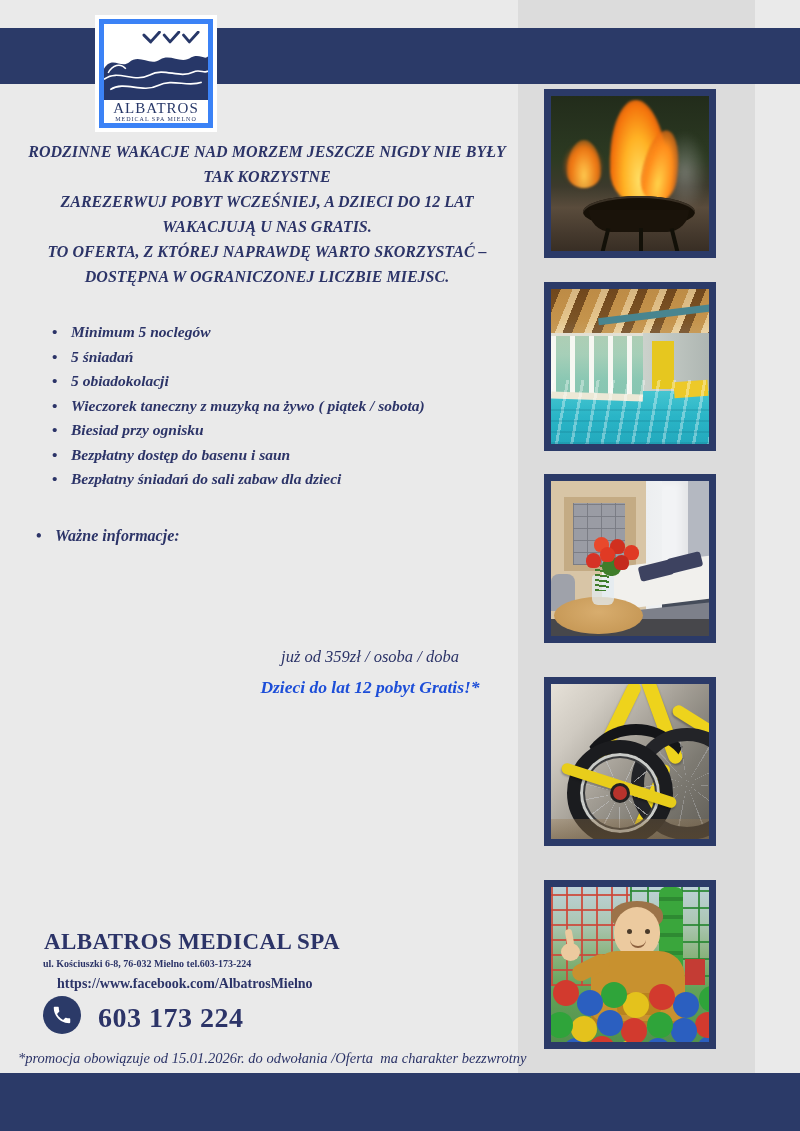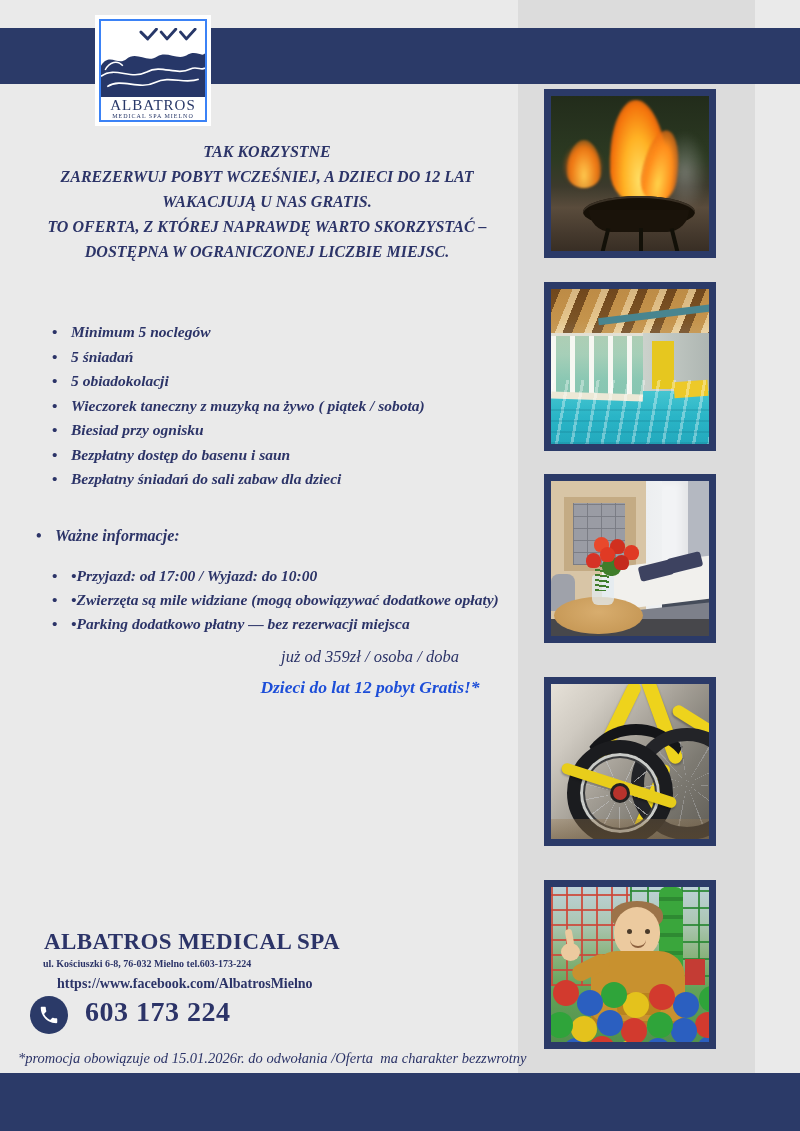--- a/index.html
+++ b/index.html
@@ -5,21 +5,21 @@
   html,body{margin:0;padding:0;}
   body{width:800px;height:1131px;background:#eaeaea;font-family:"Liberation Serif","DejaVu Serif",serif;}
   .page{position:relative;width:800px;height:1131px;overflow:hidden;background:#eaeaea;color:#2c3468;}
 
   
   .strip{position:absolute;left:518px;top:0;width:237px;height:1074px;background:#dcdcdc;}
   .bar-top{position:absolute;left:0;top:28px;width:800px;height:56px;background:#2b3a68;}
   .bar-bottom{position:absolute;left:0;top:1073px;width:800px;height:58px;background:#2b3a68;}
 
   
-  .logo-box{position:absolute;left:99px;top:19px;width:104px;height:99px;background:#fff;border:2px solid #3b82f6;box-shadow:0 0 0 4px #fff;z-index:3;}
+  .logo-box{position:absolute;left:99px;top:19px;width:104px;height:99px;background:#fff;border:5px solid #3b82f6;box-shadow:0 0 0 4px #fff;z-index:3;}
   .logo-birds{position:absolute;top:7px;right:8px;width:58px;height:14px;}
   .logo-waves{position:absolute;left:0;top:24px;width:104px;height:52px;}
   .logo-name{position:absolute;left:0;top:76px;width:100%;text-align:center;font-size:15px;font-weight:400;letter-spacing:1px;color:#273768;}
   .logo-sub{position:absolute;left:0;top:92px;width:100%;text-align:center;font-size:6px;letter-spacing:1px;color:#273768;white-space:nowrap;}
 
   
   .hero{position:absolute;left:18px;top:139px;width:498px;text-align:center;}
   .hero div{font-style:italic;font-weight:700;font-size:16px;line-height:25px;color:#2c3468;}
 
   
@@ -126,21 +126,21 @@
   .p-ballpit .thumb{left:15px;top:42px;width:7px;height:17px;background:#ecca9f;border-radius:4px;transform:rotate(-10deg);}
   .p-ballpit .balls{left:2px;bottom:36px;width:26px;height:26px;border-radius:50%;background:#d23a2e;
     box-shadow:24px 10px 0 #2b5fc0,48px 2px 0 #2fa43a,70px 12px 0 #e4c21c,96px 4px 0 #d23a2e,120px 12px 0 #2b5fc0,146px 6px 0 #2fa43a,
     -6px 32px 0 #2fa43a,18px 36px 0 #e4c21c,44px 30px 0 #2b5fc0,68px 38px 0 #d23a2e,94px 32px 0 #2fa43a,118px 38px 0 #2b5fc0,142px 32px 0 #d23a2e,
     10px 58px 0 #2b5fc0,36px 56px 0 #d23a2e,64px 60px 0 #e4c21c,92px 58px 0 #2b5fc0,120px 60px 0 #2fa43a,144px 56px 0 #2b5fc0;}
 
   
   .contact-name{position:absolute;left:44px;top:929px;font-weight:700;font-size:23px;letter-spacing:.4px;color:#2c3468;}
   .contact-address{position:absolute;left:43px;top:958px;font-weight:700;font-size:10px;color:#2c3468;}
   .contact-fb{position:absolute;left:57px;top:976px;font-weight:700;font-size:14px;color:#2c3468;text-decoration:none;}
-  .phone-row{position:absolute;left:30px;top:996px;display:flex;align-items:flex-start;}
+  .phone-row{position:absolute;left:43px;top:996px;display:flex;align-items:flex-end;}
   .phone-badge{width:38px;height:38px;border-radius:50%;background:#2b3a68;display:flex;align-items:center;justify-content:center;}
   .phone-badge svg{width:22px;height:22px;fill:#ffffff;}
   .phone-number{margin-left:17px;font-weight:700;font-size:28px;letter-spacing:.5px;color:#2c3468;text-decoration:none;}
 
   .footnote{position:absolute;left:18px;top:1050px;width:520px;font-style:italic;font-size:14.5px;color:#2c3468;white-space:pre-wrap;}
 </style>
 </head>
 <body>
 
 <div class="page">
@@ -158,20 +158,21 @@
       <path d="M0,20 C8,7 16,20 24,14 C34,5 44,18 54,11 C64,5 74,16 84,9 C92,5 97,12 100,8 L100,50 L0,50 Z" fill="#273768"></path>
       <path d="M0,30 C14,20 28,34 44,26 C58,18 72,30 86,23 C92,20 97,25 100,22" fill="none" stroke="#ffffff" stroke-width="1.6"></path>
       <path d="M6,40 C20,31 36,44 52,36 C66,29 80,38 94,33" fill="none" stroke="#ffffff" stroke-width="1.6"></path>
       <path d="M4,24 C8,16 16,14 21,20" fill="none" stroke="#ffffff" stroke-width="1.4"></path>
     </svg>
     <div class="logo-name">ALBATROS</div>
     <div class="logo-sub">MEDICAL SPA MIELNO</div>
   </div>
 
   <div class="hero">
+    <div>RODZINNE WAKACJE NAD MORZEM JESZCZE NIGDY NIE BYŁY</div>
     <div>TAK KORZYSTNE</div>
     <div>ZAREZERWUJ POBYT WCZEŚNIEJ, A DZIECI DO 12 LAT</div>
     <div>WAKACJUJĄ U NAS GRATIS.</div>
     <div>TO OFERTA, Z KTÓREJ NAPRAWDĘ WARTO SKORZYSTAĆ –</div>
     <div>DOSTĘPNA W OGRANICZONEJ LICZBIE MIEJSC.</div>
   </div>
 
   <div class="offer">
     <ul class="flyer-list">
       <li>Minimum 5 noclegów</li>
@@ -179,25 +180,20 @@
       <li>5 obiadokolacji</li>
       <li>Wieczorek taneczny z muzyką na żywo ( piątek / sobota)</li>
       <li>Biesiad przy ognisku</li>
       <li>Bezpłatny dostęp do basenu i saun</li>
       <li>Bezpłatny śniadań do sali zabaw dla dzieci</li>
     </ul>
   </div>
 
   <div class="info">
     <div class="section-heading">Ważne informacje:</div>
-    <ul class="flyer-list">
-      <li>•Przyjazd: od 17:00 / Wyjazd: do 10:00</li>
-      <li>•Zwierzęta są mile widziane (mogą obowiązywać dodatkowe opłaty)</li>
-      <li>•Parking dodatkowo płatny — bez rezerwacji miejsca</li>
-    </ul>
   </div>
 
   <div class="pricing">
     <div class="price-line">już od 359zł / osoba / doba</div>
     <div class="kids-line">Dzieci do lat 12 pobyt Gratis!*</div>
   </div>
 
   <div class="frame f1" role="img" aria-label="ognisko - burning fire pit outdoors">
     <div class="ph p-fire">
       <div class="glow2"></div>

